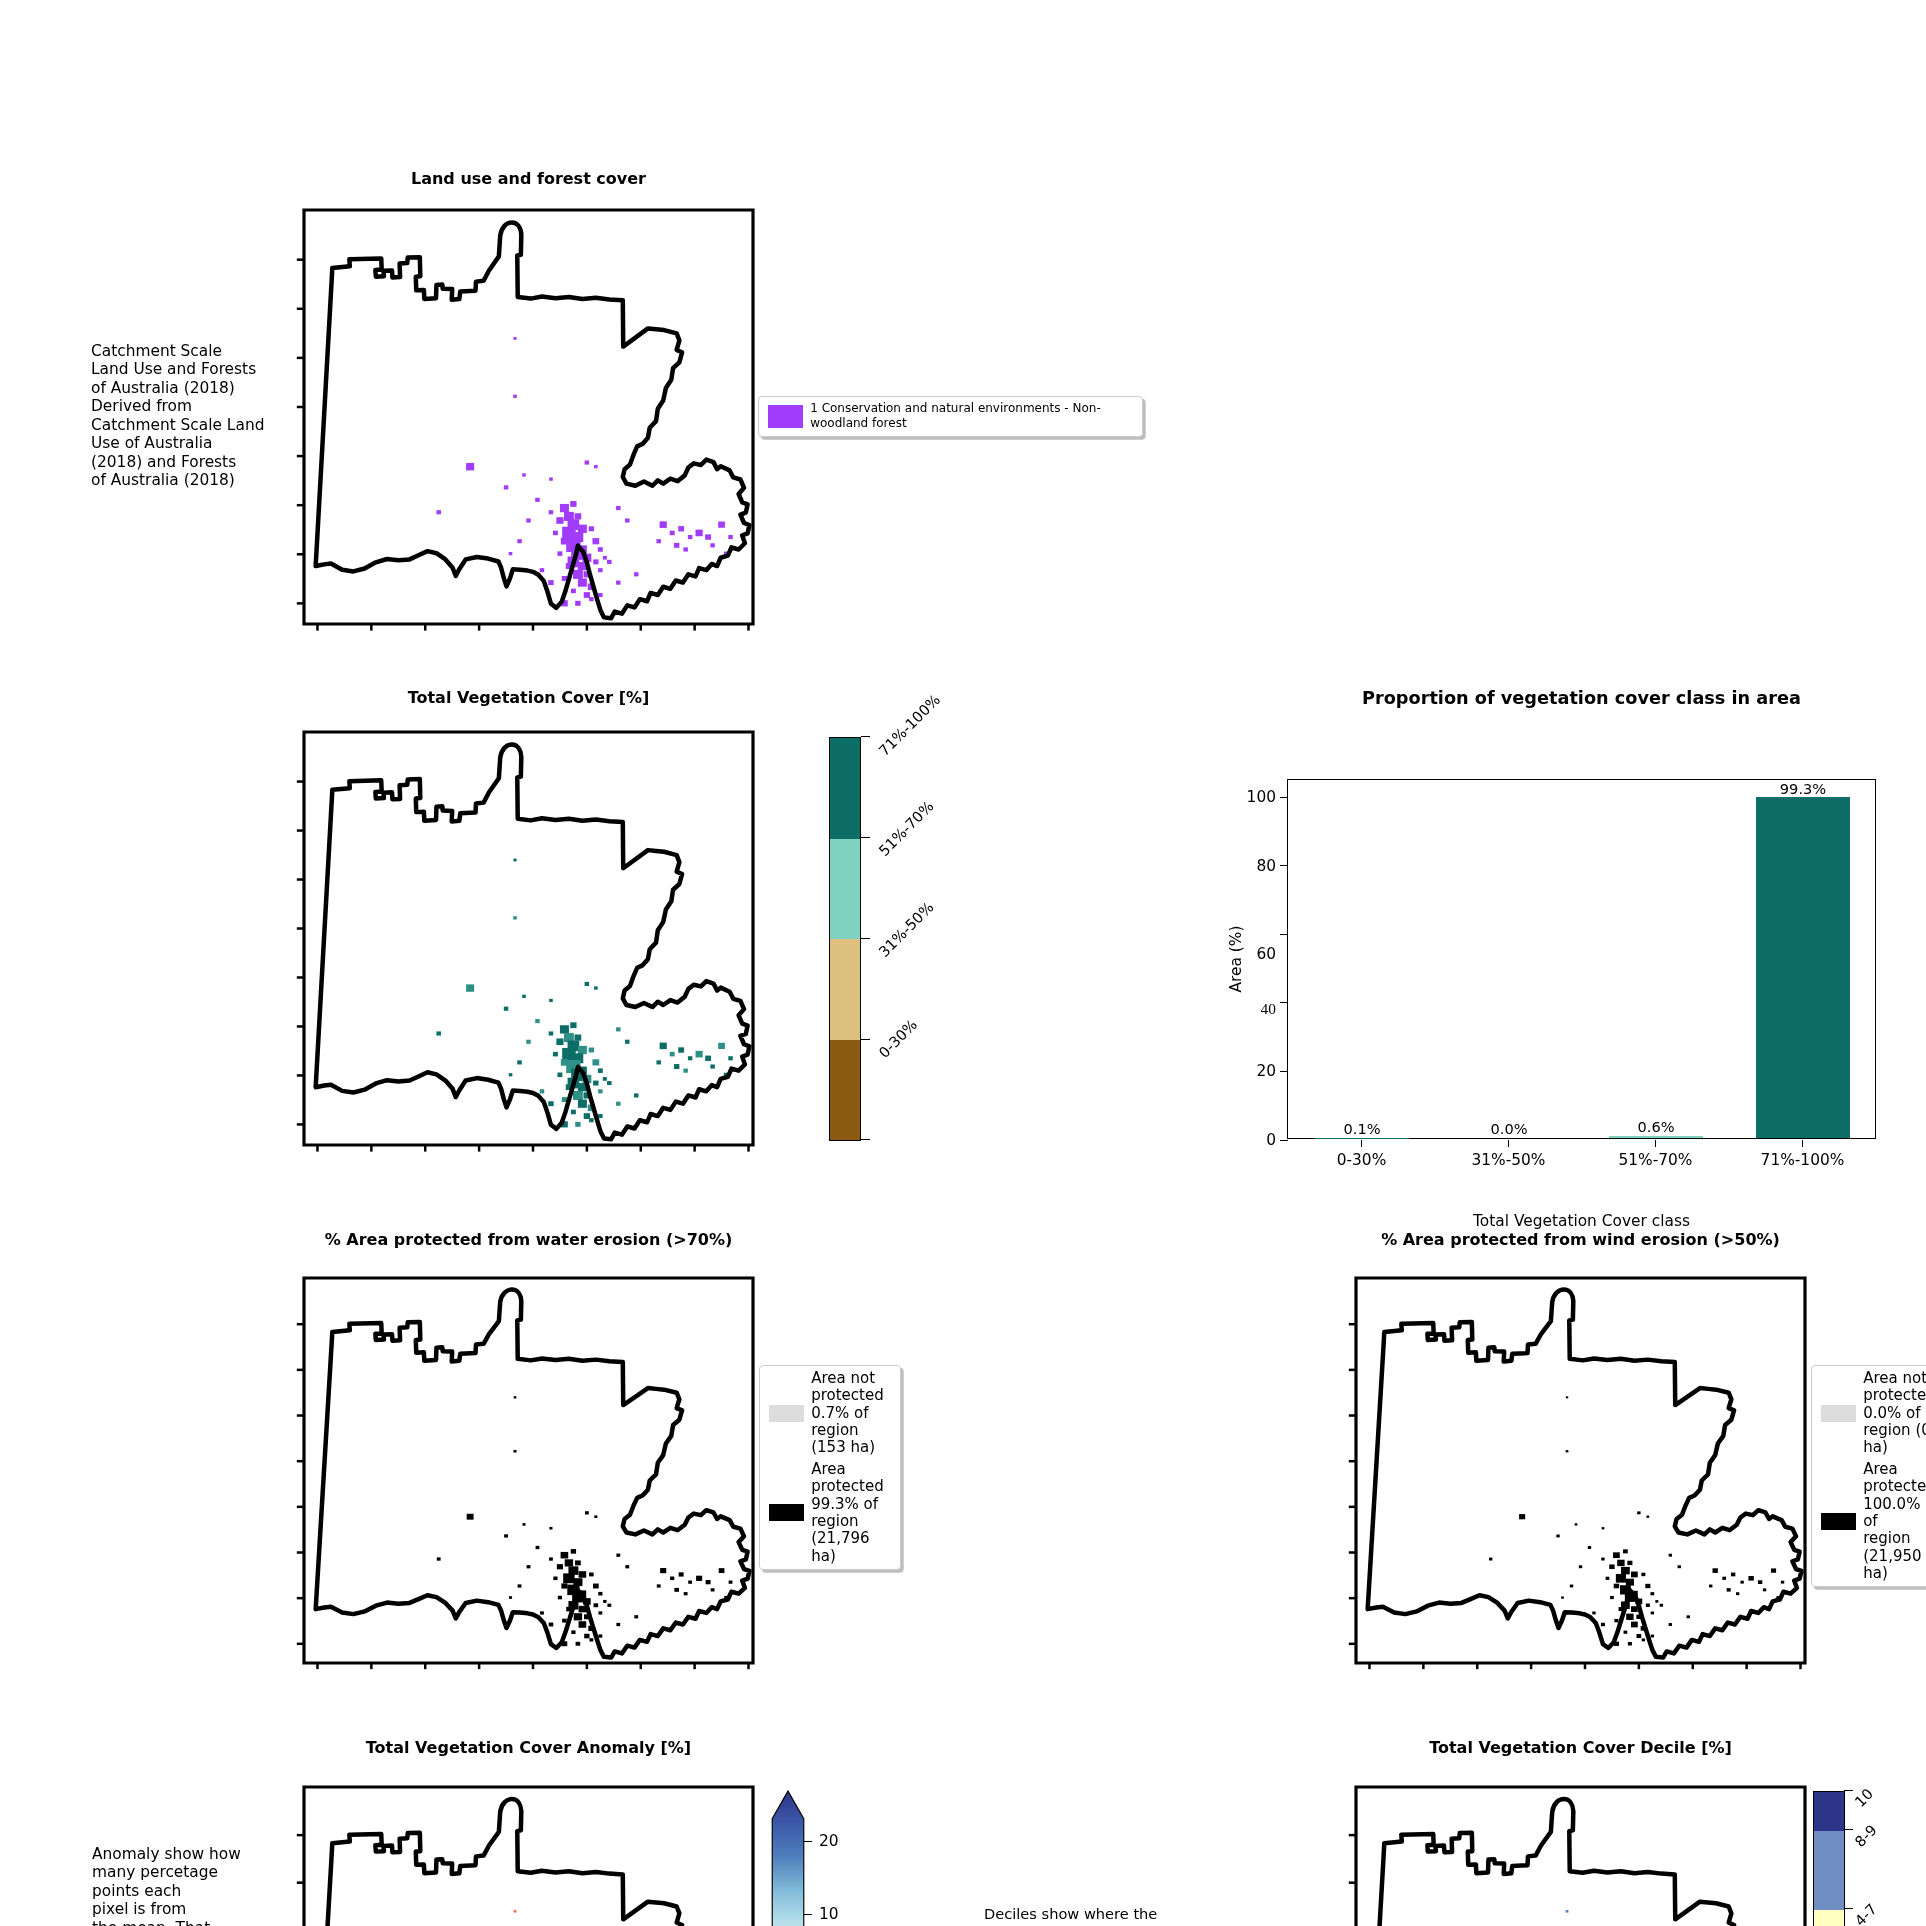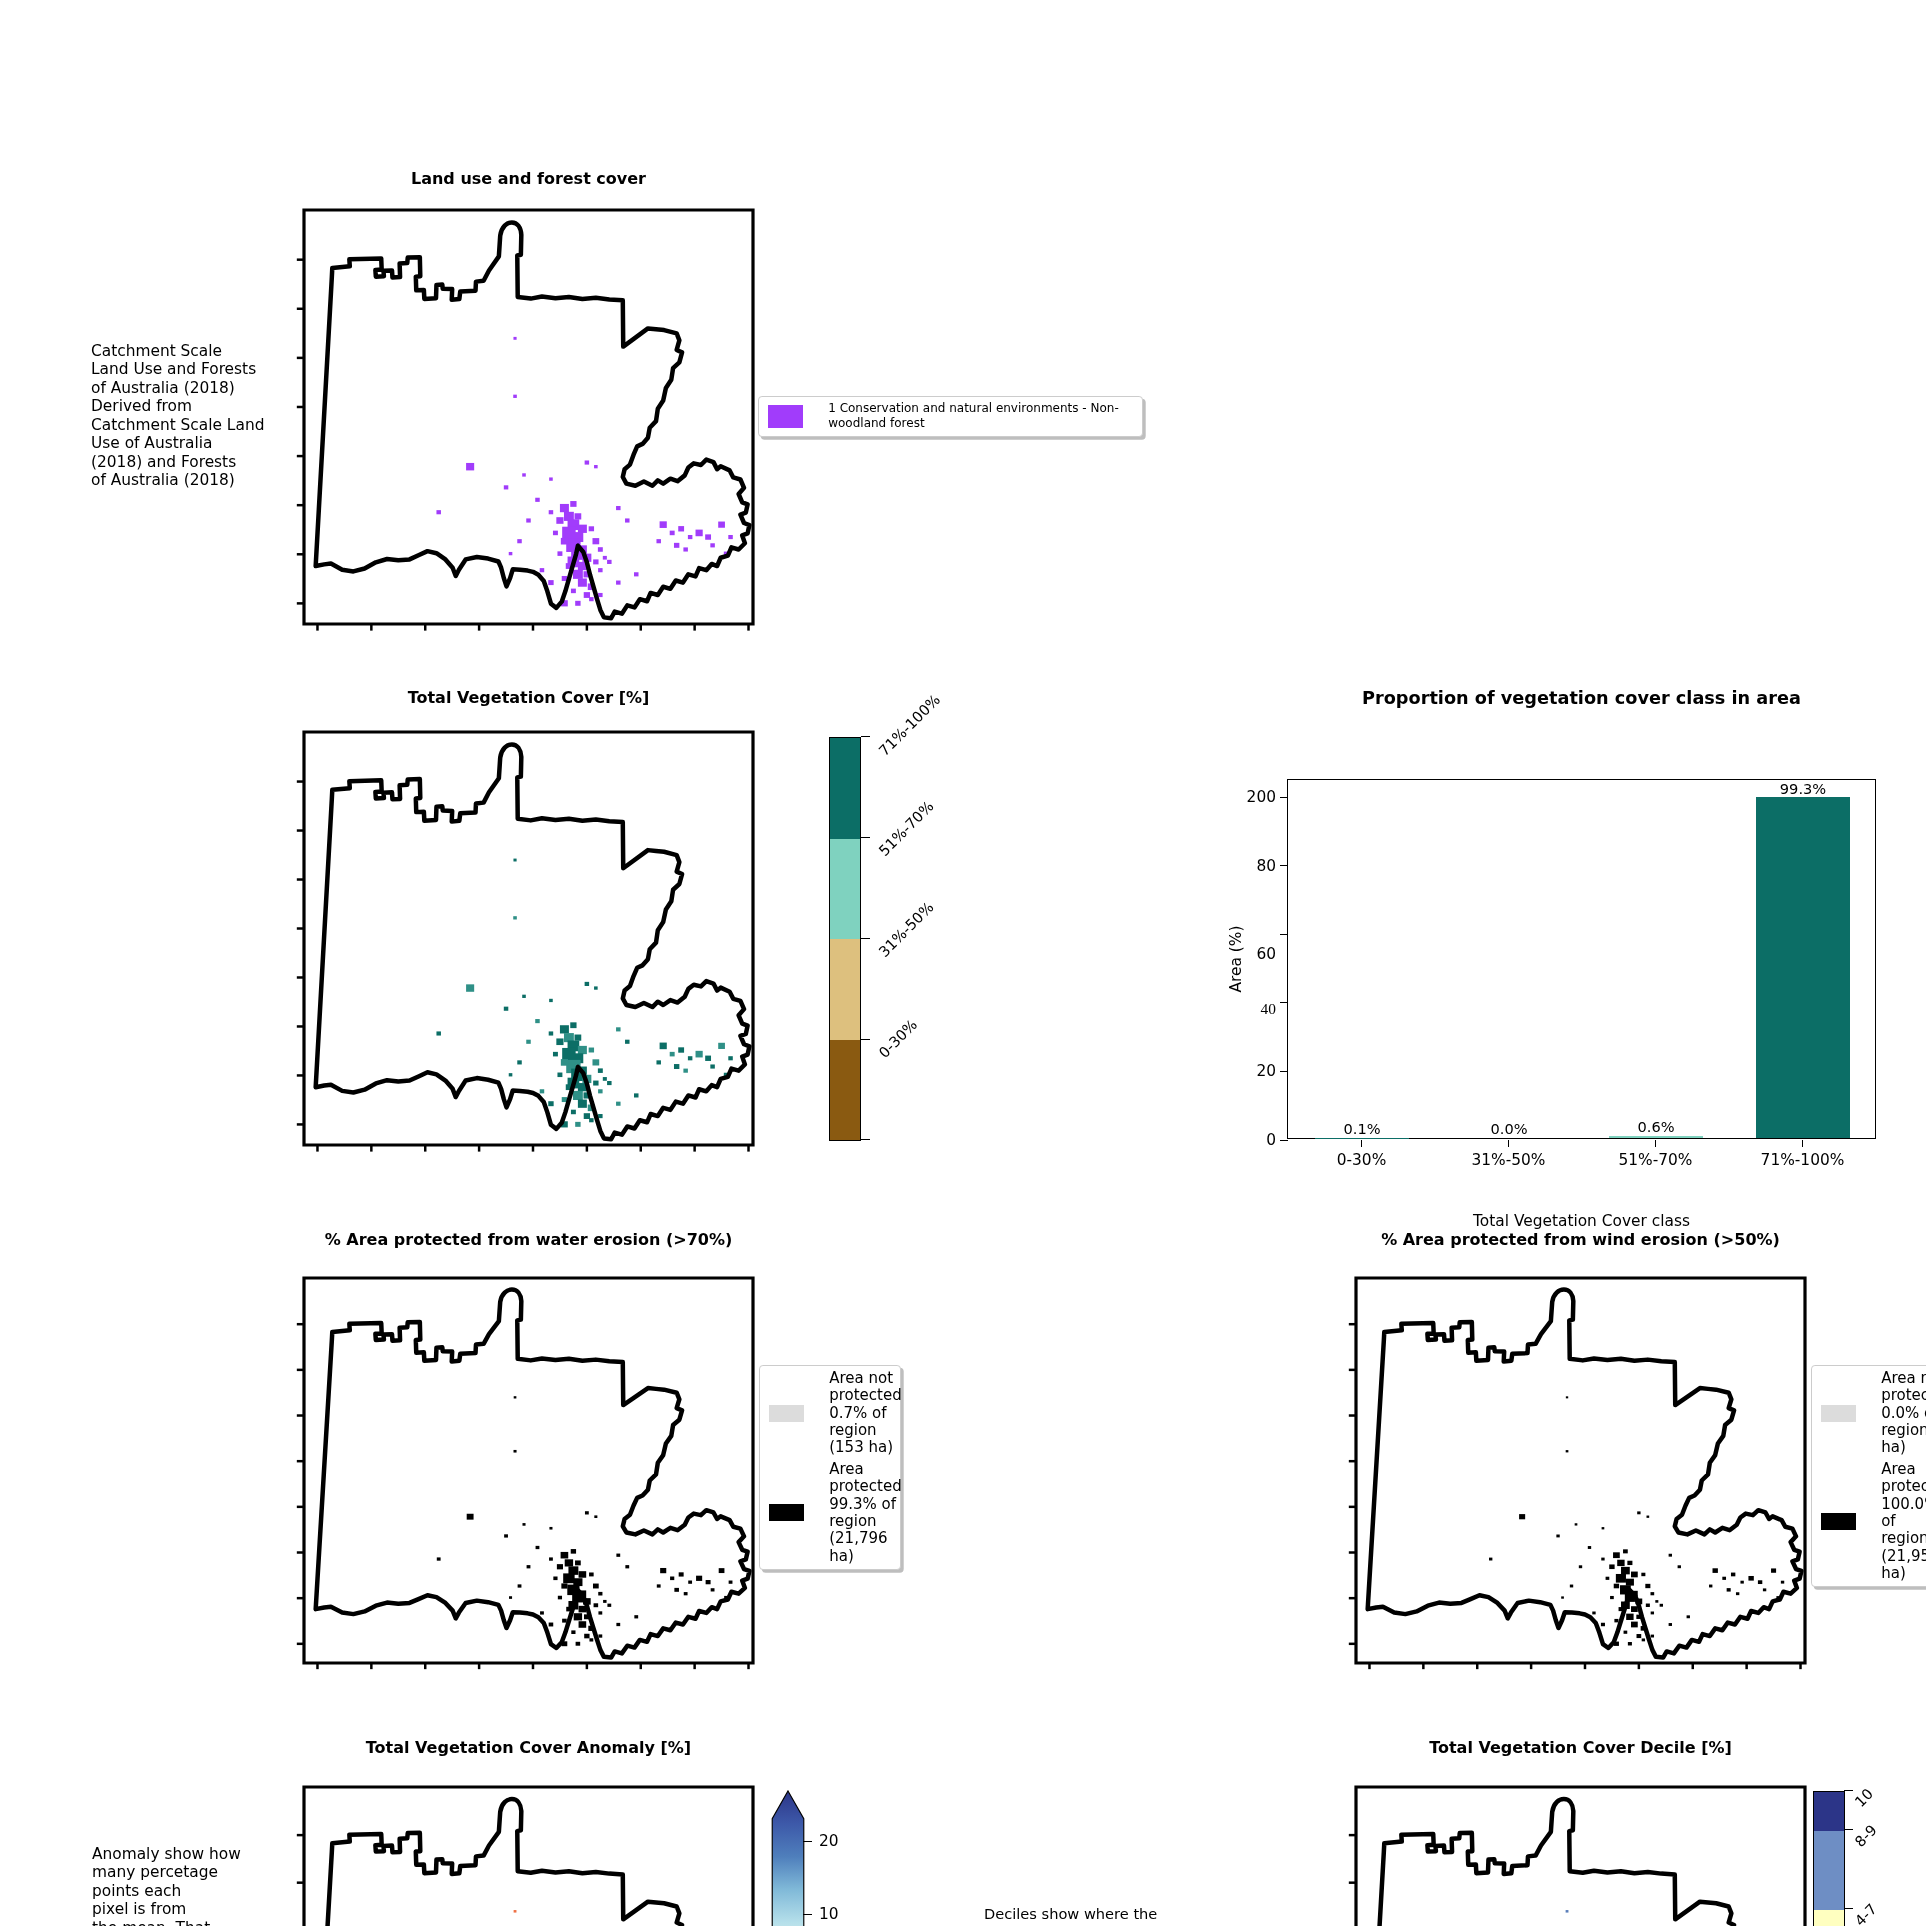--- a/index.html
+++ b/index.html
@@ -6,21 +6,21 @@
   #page{position:relative;width:1947px;height:2460px;background:#fff;
         font-family:"DejaVu Sans","Liberation Sans",sans-serif;color:#000;overflow:hidden;}
   .abs{position:absolute;}
   .pre{white-space:pre-line;}
   #main-title{left:9.2px;top:5.4px;font-size:29px;font-weight:bold;}
   .maptitle{position:absolute;width:449px;text-align:center;font-weight:bold;font-size:16px;}
   .annot{position:absolute;font-size:15.4px;line-height:1.2;}
   .map-svg{position:absolute;overflow:visible;}
   .lgbox{position:absolute;background:#fff;border:0.8px solid #cccccc;border-radius:3.9px;
          box-shadow:2.7px 2.7px 0 rgba(110,110,110,.45);}
-  .lgrow{display:flex;align-items:center;gap:25px;padding:3.9px 9.2px;}
+  .lgrow{display:flex;align-items:center;gap:7px;padding:3.9px 9.2px;}
   .lgswatch{flex:0 0 auto;width:35px;height:17px;}
   .lgtext{font-size:15px;line-height:1.16;}
   .cb{position:absolute;border:1.2px solid #000;box-sizing:border-box;}
   .cbseg{width:100%;}
   .cbtick{position:absolute;background:#000;}
   .rotlab{position:absolute;font-size:14.6px;transform:rotate(-45deg);transform-origin:0 0;white-space:nowrap;}
   .cbnum{position:absolute;font-size:15.4px;height:18.5px;line-height:18.5px;}
   #bar-plot{position:absolute;border:1.2px solid #000;box-sizing:border-box;}
   .bar{position:absolute;bottom:0;}
   .barval{position:absolute;font-size:14.6px;width:116px;text-align:center;}
@@ -274,21 +274,21 @@
       <div class="bytlab" style="left: -54px; top: 351px;">0</div>
       <div class="bxtick" style="left: -8.5px; top: 291px; width: 8.5px; height: 1.2px;"></div>
       <div class="bytlab" style="left: -54px; top: 282px;">20</div>
       <div class="bxtick" style="left: -8.5px; top: 222px; width: 8.5px; height: 1.2px;"></div>
       <div class="bytlab" style="left: -54px; top: 220px; font-family: Liberation Serif, serif;">40</div>
       <div class="bxtick" style="left: -8.5px; top: 154px; width: 8.5px; height: 1.2px;"></div>
       <div class="bytlab" style="left: -54px; top: 145px; margin-top: 20px;">60</div>
       <div class="bxtick" style="left: -8.5px; top: 85px; width: 8.5px; height: 1.2px;"></div>
       <div class="bytlab" style="left: -54px; top: 77px;">80</div>
       <div class="bxtick" style="left: -8.5px; top: 16.6px; width: 8.5px; height: 1.2px;"></div>
-      <div class="bytlab" style="left: -54px; top: 8px;">200</div>
+      <div class="bytlab" style="left: -54px; top: 8px;">100</div>
     </div>
   <div class="axlabel" style="left:1287px;top:1212px;width:589px;">Total Vegetation Cover class</div>
   <div class="axlabel" style="left:1193px;top:950px;width:85px;transform:rotate(-90deg);">Area (%)</div>
 
   <div class="maptitle" style="left:304px;top:1230px;">% Area protected from water erosion (&gt;70%)</div>
   <svg class="map-svg" style="left:304px;top:1278px;" width="449" height="385" viewBox="0 0 100 100" preserveAspectRatio="none">
       <line x1="-1.6" y1="12" x2="0" y2="12" stroke="#000" stroke-width="2.5" vector-effect="non-scaling-stroke"></line>
       <line x1="-1.6" y1="23.86" x2="0" y2="23.86" stroke="#000" stroke-width="2.5" vector-effect="non-scaling-stroke"></line>
       <line x1="-1.6" y1="35.72" x2="0" y2="35.72" stroke="#000" stroke-width="2.5" vector-effect="non-scaling-stroke"></line>
       <line x1="-1.6" y1="47.58" x2="0" y2="47.58" stroke="#000" stroke-width="2.5" vector-effect="non-scaling-stroke"></line>

